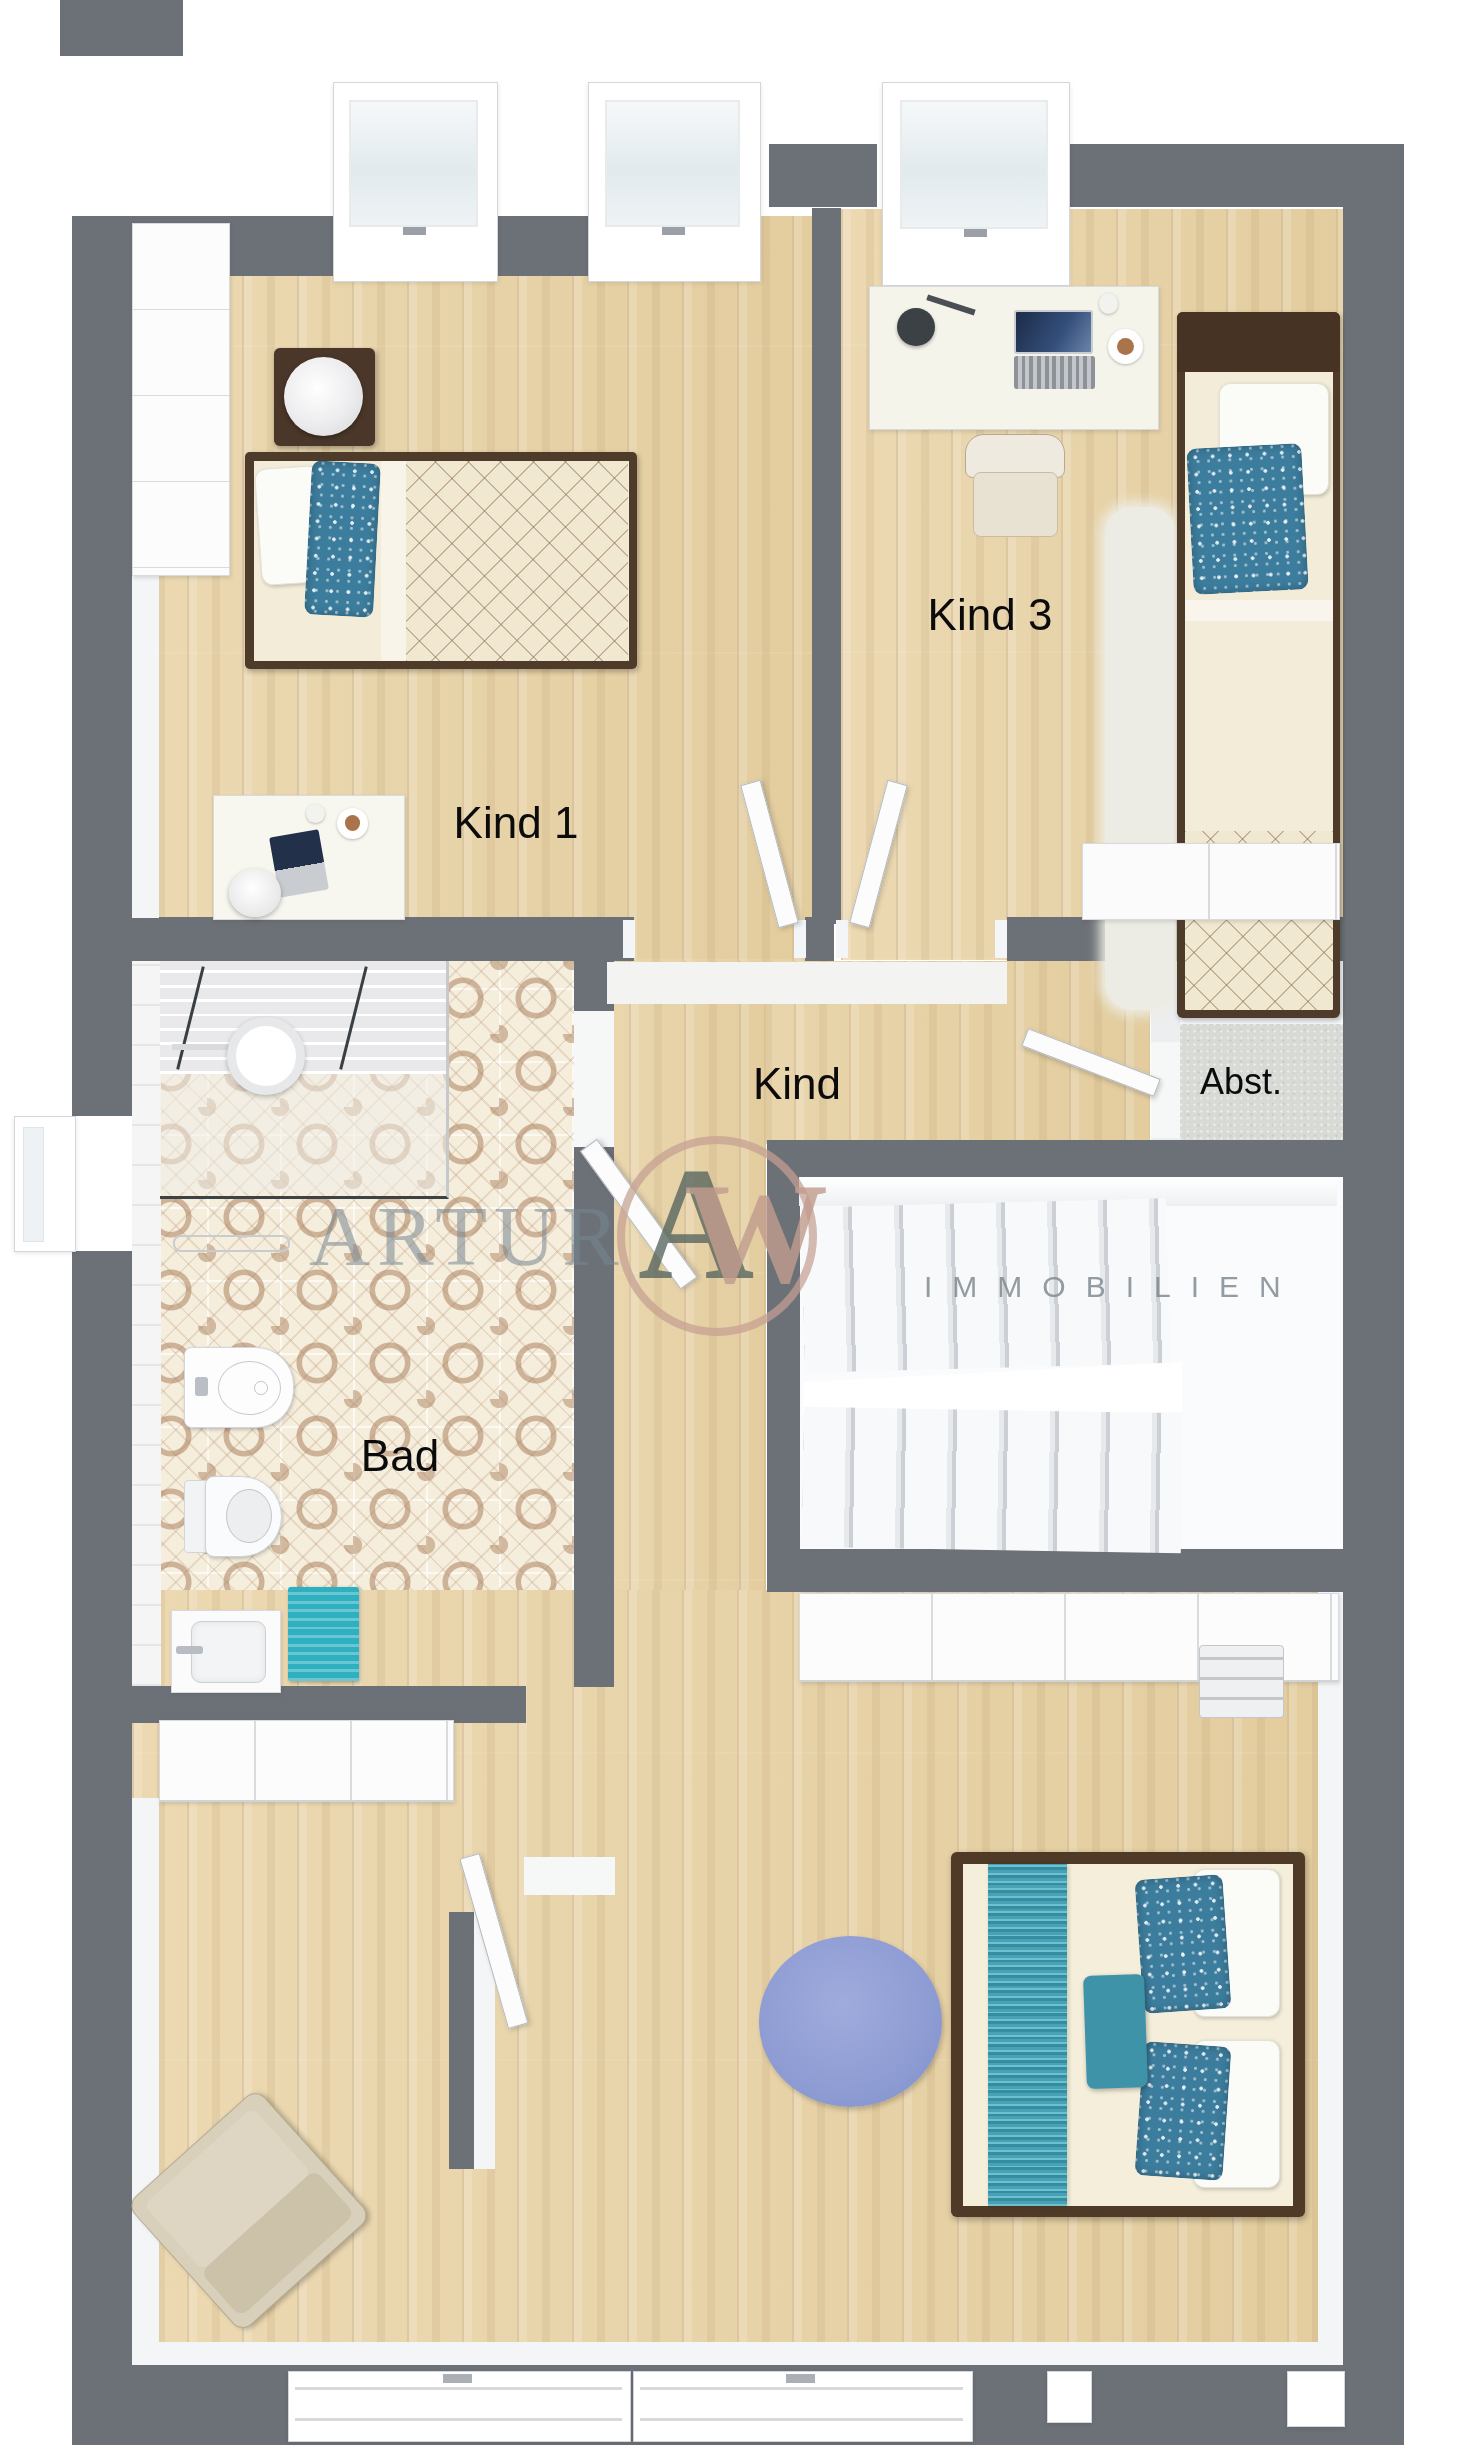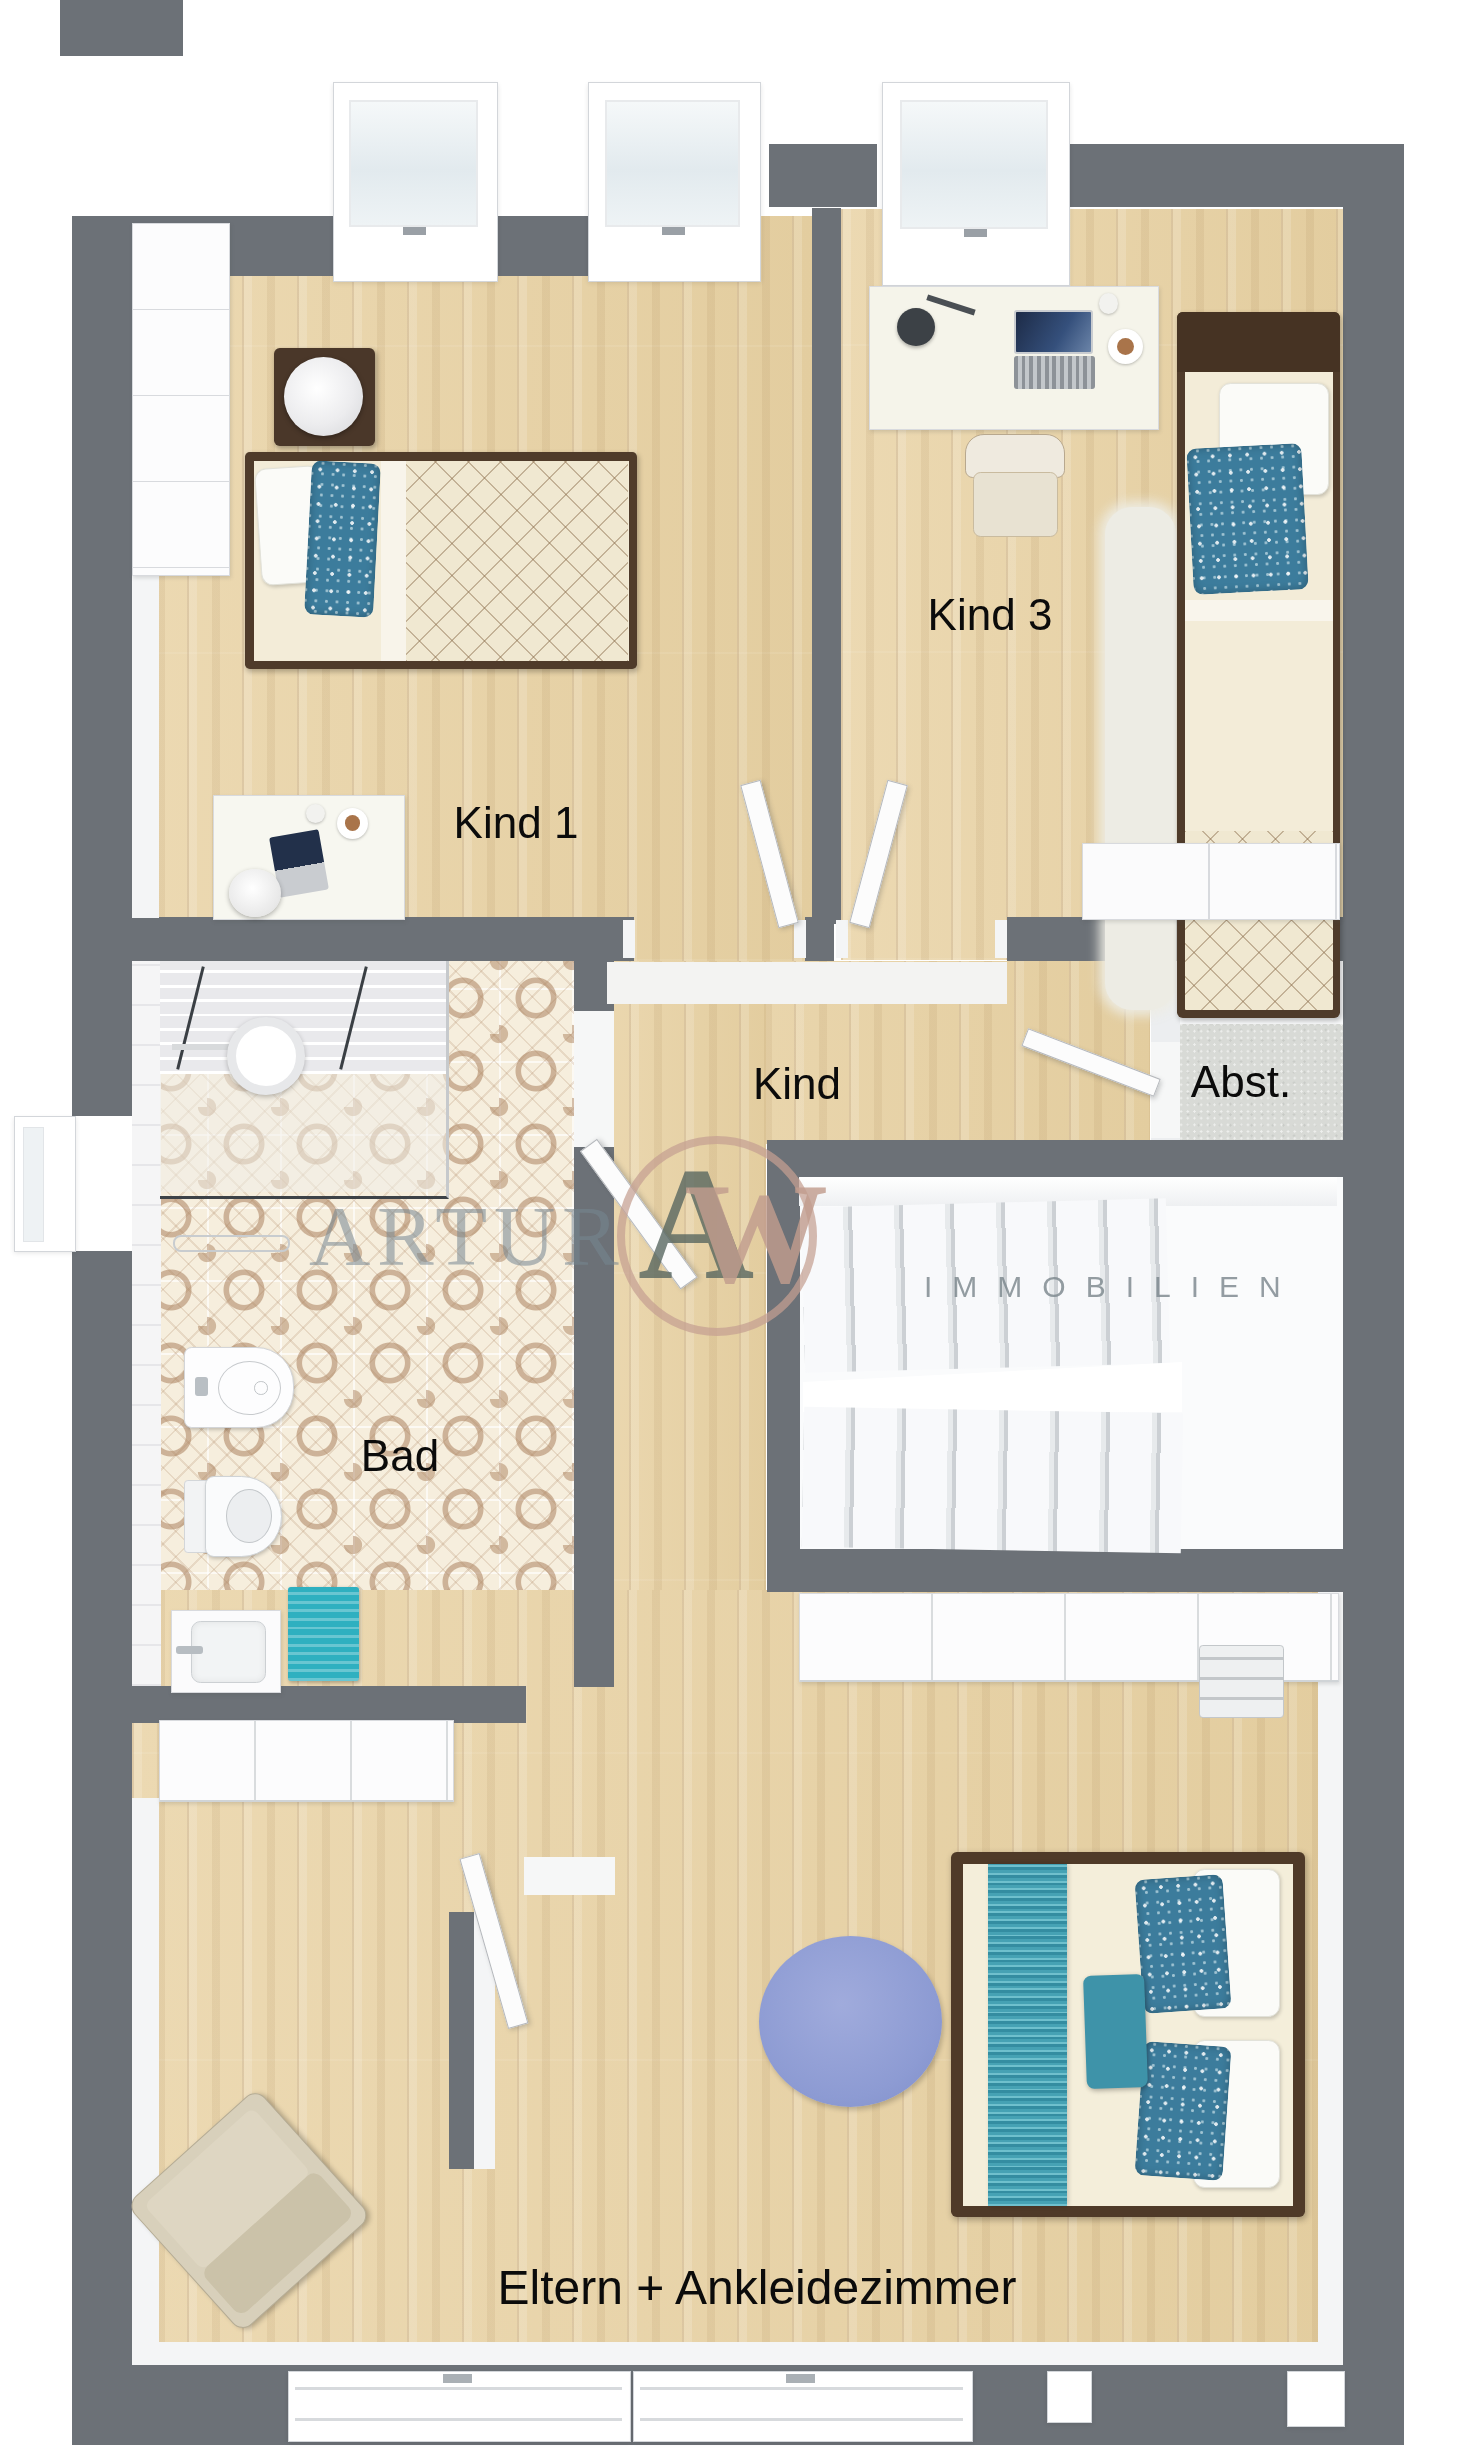--- a/index.html
+++ b/index.html
@@ -243,18 +243,17 @@
 
   <div class="wm wm-serif" style="left:309px;top:1187px;font-size:85px;letter-spacing:6.7px;color:rgba(118,134,145,.55);z-index:40;">ARTUR</div>
   <div class="abs" style="left:617px;top:1136px;width:184px;height:184px;border:8.6px solid rgba(197,160,146,.72);border-radius:50%;z-index:40;"></div>
   <div class="wm wm-serif" style="left:638px;top:1132px;font-size:161px;font-weight:bold;color:rgba(84,100,93,.78);z-index:41;">A</div>
   <div class="wm wm-serif" style="left:684px;top:1151px;font-size:144px;font-weight:bold;color:rgba(193,156,142,.82);z-index:41;">W</div>
   <div class="wm wm-sans" style="left:924px;top:1270px;font-size:30px;letter-spacing:20px;color:rgba(121,132,139,.80);z-index:40;">IMMOBILIEN</div>
 
   <div class="lbl" style="left:516px;top:823px;font-size:44px;z-index:50;">Kind 1</div>
   <div class="lbl" style="left:990px;top:615px;font-size:44px;z-index:50;">Kind 3</div>
   <div class="lbl" style="left:797px;top:1084px;font-size:44px;z-index:50;">Kind</div>
-  <div class="lbl" style="left:1241px;top:1082px;font-size:44px;z-index:50;">Abst.</div>
+  <div class="lbl" style="left:1241px;top:1082px;font-size:36px;z-index:50;">Abst.</div>
   <div class="lbl" style="left:400px;top:1456px;font-size:44px;z-index:50;">Bad</div>
-  <div class="lbl" style="left:757px;top:2287px;font-size:48px;z-index:50;">Eltern + Ankleidezimmer</div>
 
 </div>
 
 
 </body></html>

